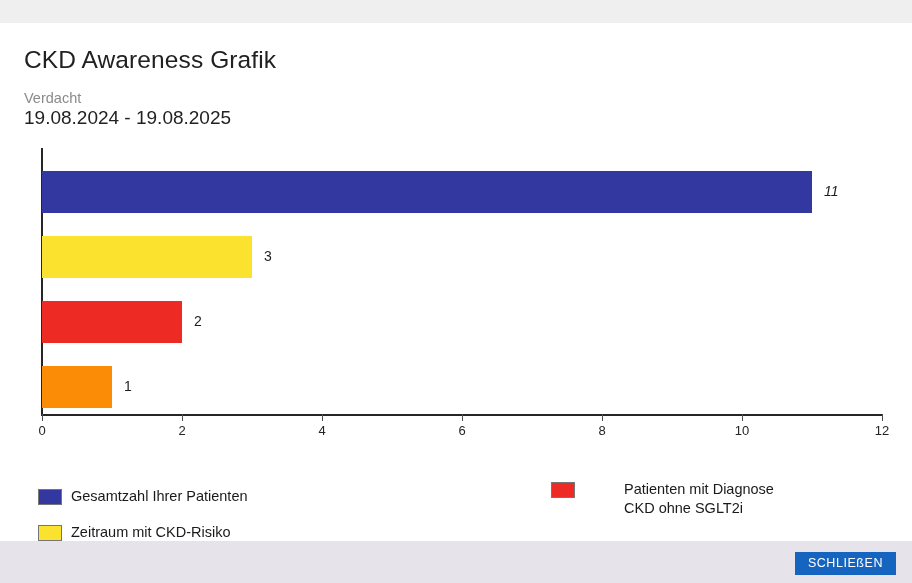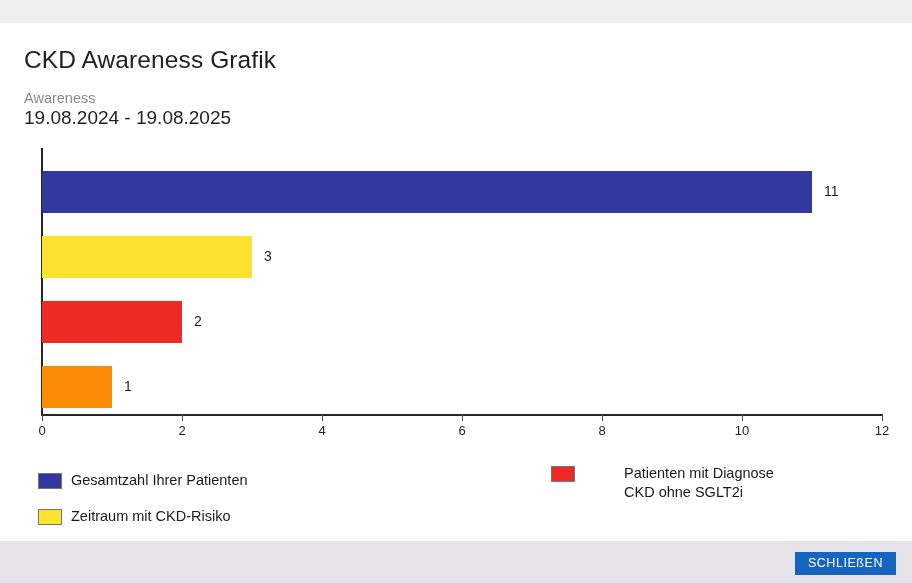--- a/index.html
+++ b/index.html
@@ -106,21 +106,21 @@
   .bar-value {
     position: absolute;
     font-size: 14px;
     color: #1d1d1d;
     white-space: nowrap;
   }
 
   
   .legend {
     position: absolute;
-    left: 0; top: 424px;
+    left: 0; top: 440px;
     width: 808px; height: 78px;
   }
   .legend-item {
     position: absolute;
     display: flex;
     align-items: flex-start;
   }
   .legend-swatch {
     width: 24px; height: 16px;
     border: 1px solid #767676;
@@ -163,21 +163,21 @@
 
 <div id="app">
 
   <div class="top-band"></div>
 
   <div class="dialog-body">
 
     <div class="chart-title">CKD Awareness Grafik</div>
 
     <div class="subtitle-block">
-      <span class="subtitle-label">Awareness</span>
+      <span class="subtitle-label">Verdacht</span>
       <span class="subtitle-value">19.08.2024 - 19.08.2025</span>
     </div>
 
     <div class="plot" id="plot">
       <div class="axis-y"></div>
       <div class="axis-x"></div>
       <div id="ticks">
           <div class="tick" style="left: 42px;"></div>
           <div class="tick-label" style="left: 42px;">0</div>
           <div class="tick" style="left: 182px;"></div>
@@ -190,21 +190,21 @@
           <div class="tick-label" style="left: 602px;">8</div>
           <div class="tick" style="left: 742px;"></div>
           <div class="tick-label" style="left: 742px; text-align: center;">10</div>
           <div class="tick" style="left: 882px;"></div>
           <div class="tick-label" style="left: 882px;">12</div>
         </div>
       <div id="bars">
           <div class="bar" style="top: 148px; width: 770px; height: 42px;">
             <div class="bar-seg" style="left: 0px; width: 770px; background: rgb(50, 56, 160); border-right: 1px solid rgb(50, 56, 160);"></div>
           </div>
-          <div class="bar-value" style="left: 824px; top: 160px;">11</div>
+          <div class="bar-value" style="left: 824px; top: 160px; font-style: italic;">11</div>
           <div class="bar" style="top: 213px; width: 210px; height: 42px;">
             <div class="bar-seg" style="left: 0px; width: 210px; background: rgb(250, 226, 46); border-right: 1px solid rgb(250, 226, 46);"></div>
           </div>
           <div class="bar-value" style="left: 264px; top: 225px;">3</div>
           <div class="bar" style="top: 278px; width: 140px; height: 42px;">
             <div class="bar-seg" style="left: 0px; width: 70px; background: rgb(238, 42, 36); border-right: 1px solid rgb(238, 42, 36);"></div>
             <div class="bar-seg" style="left: 70px; width: 70px; background: rgb(238, 42, 36); border-right: 1px solid rgb(238, 42, 36);"></div>
           </div>
           <div class="bar-value" style="left: 194px; top: 290px;">2</div>
           <div class="bar" style="top: 343px; width: 70px; height: 42px;">

